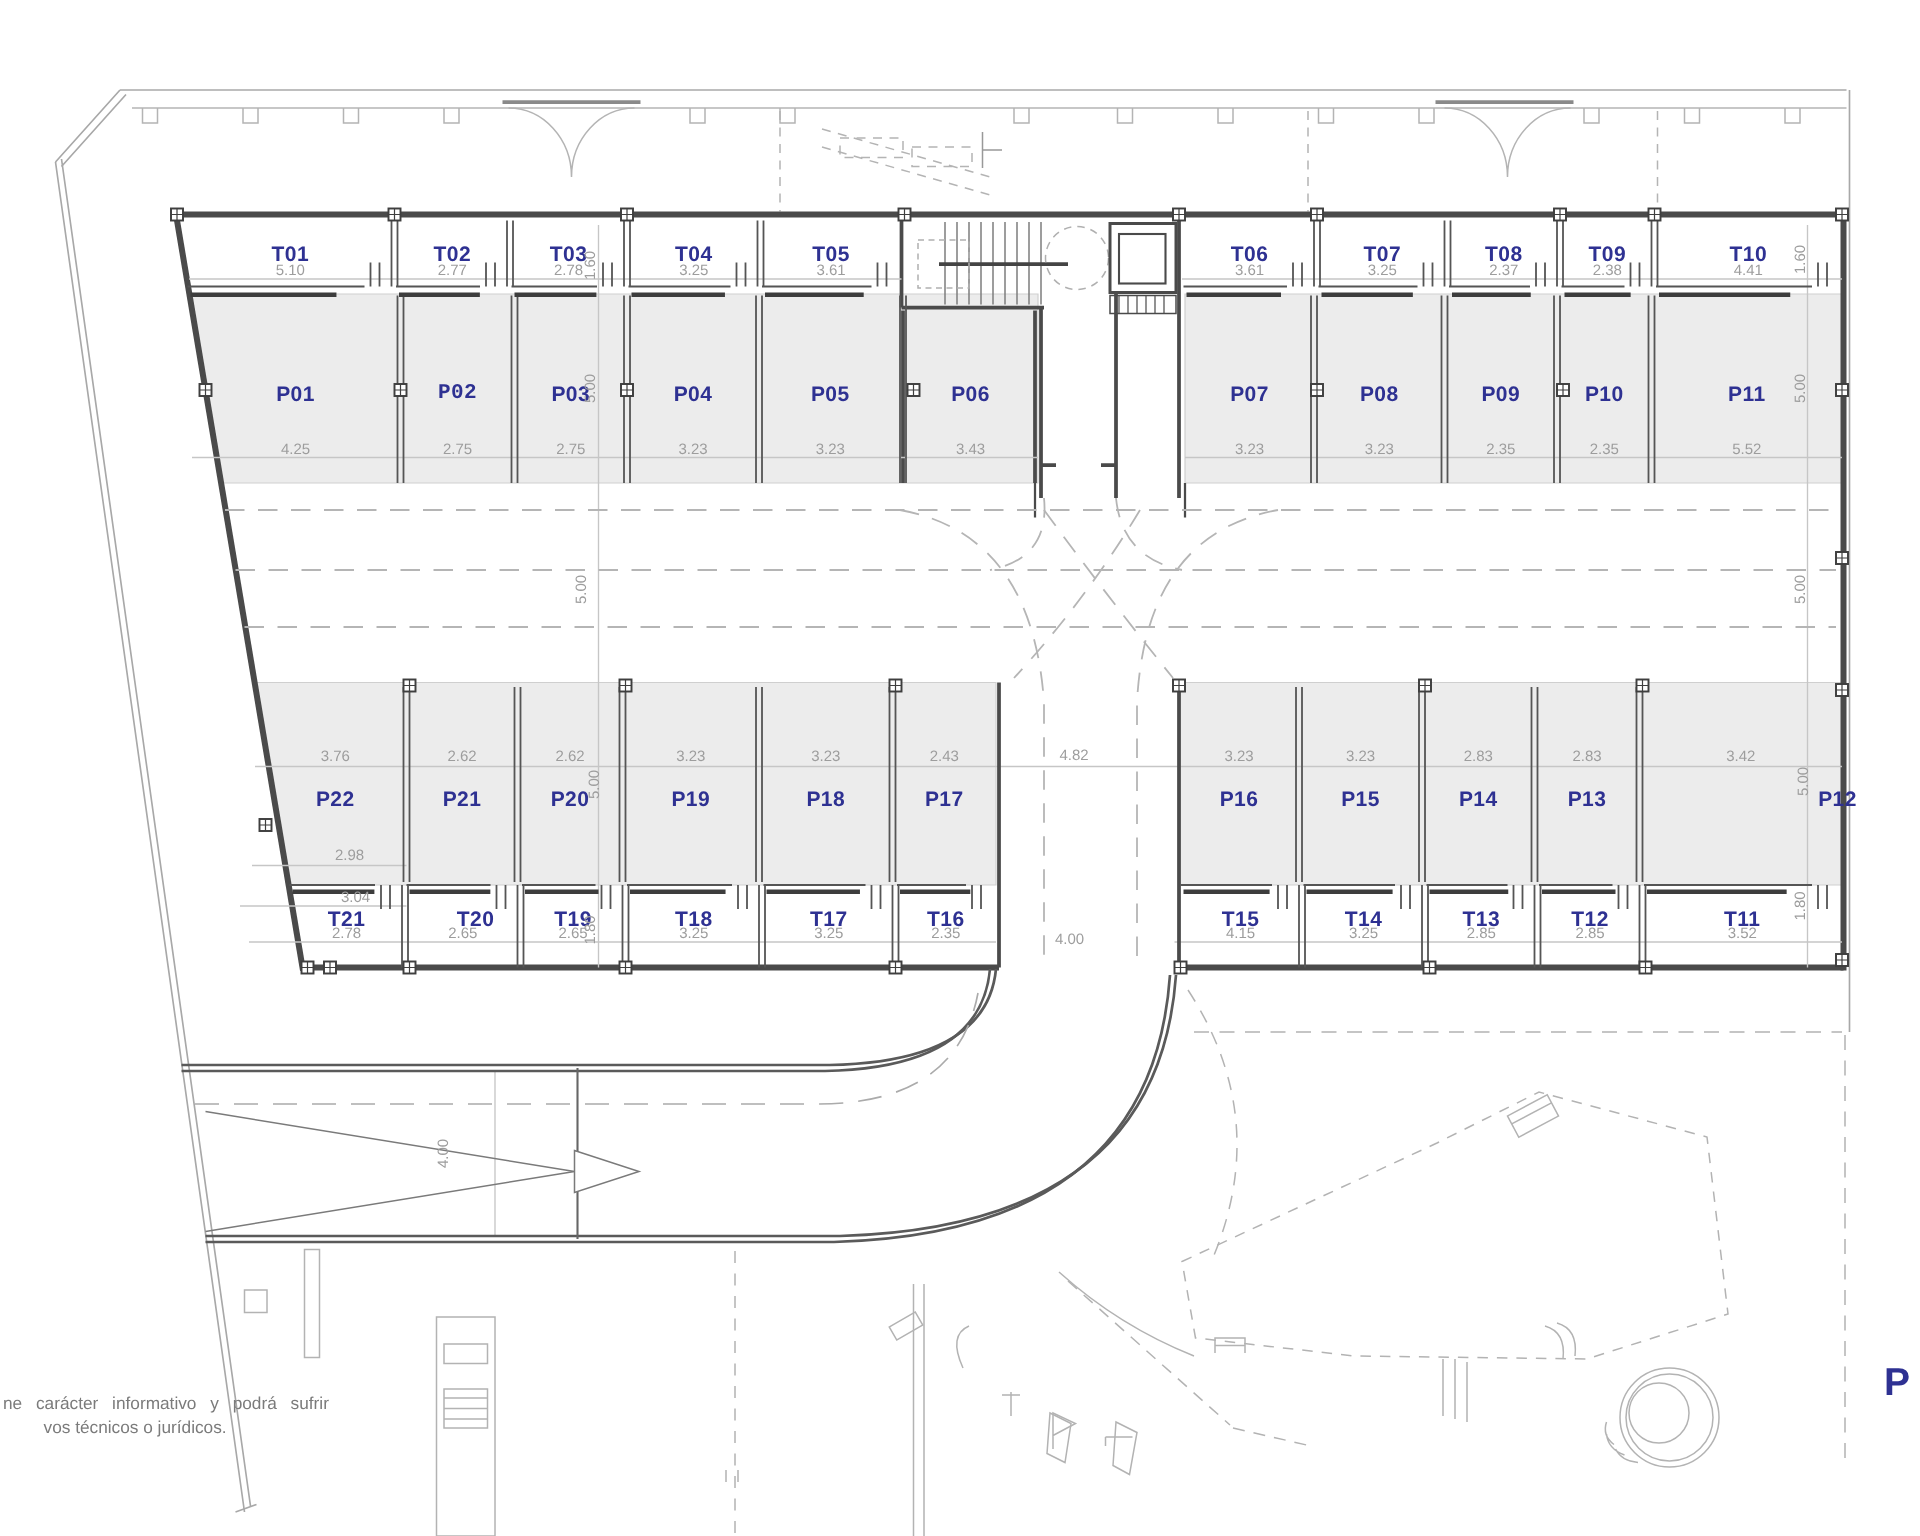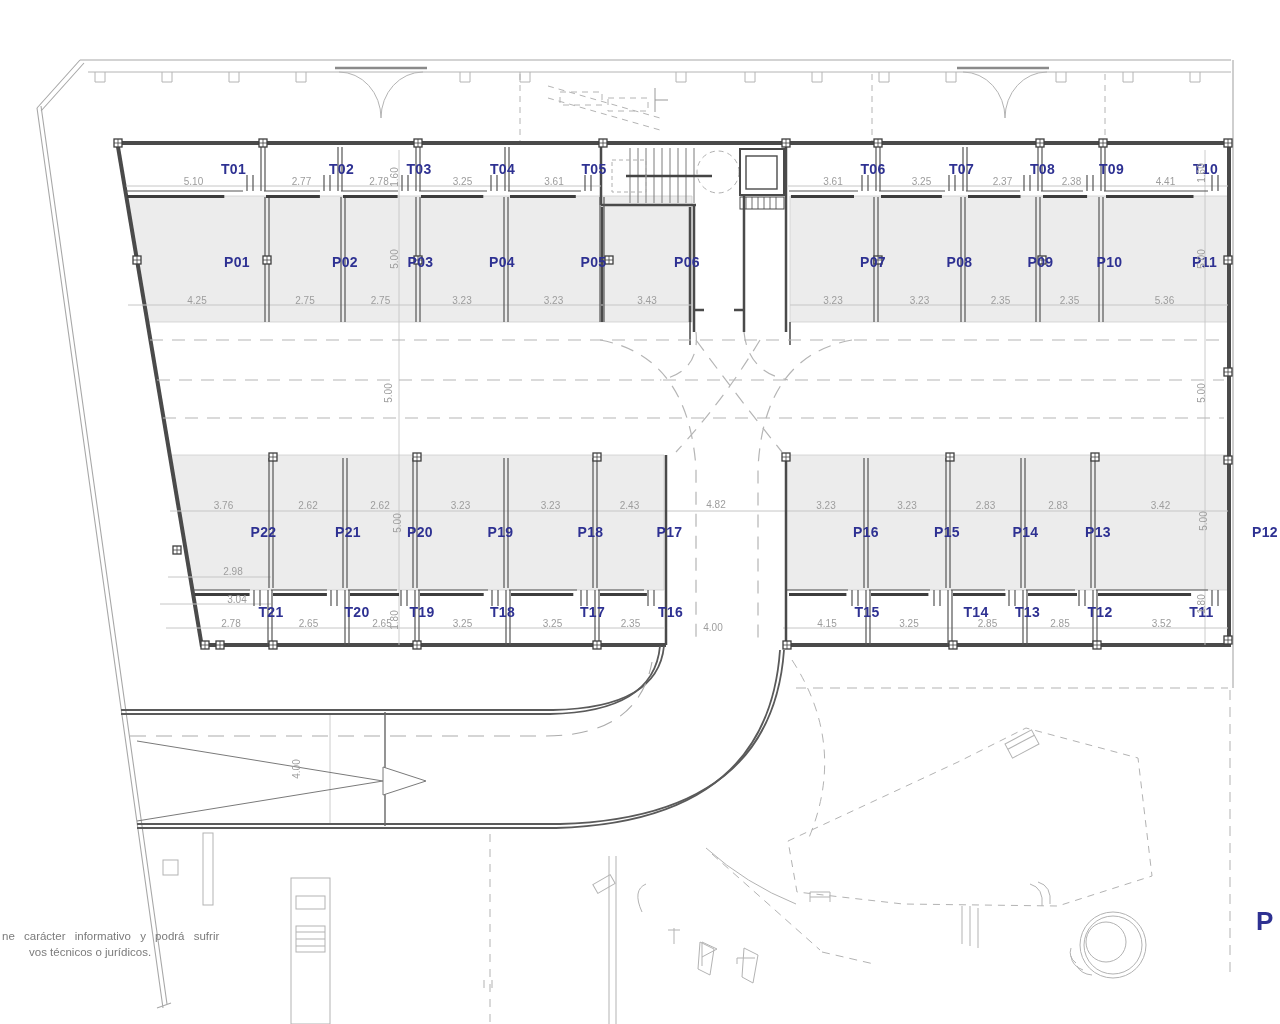--- a/index.html
+++ b/index.html
@@ -2,21 +2,21 @@
 <html style="--navy: #2e3192; --dimg: #9d9d9d;"><head>
 <meta charset="utf-8">
 <style>
   :root { --navy:#2e3192; --dimg:#9d9d9d; }
   html,body { margin:0; padding:0; background:#fff; }
   #plan { position:relative; width:1280px; height:1024px; overflow:hidden;
           font-family:"Liberation Sans", sans-serif; background:#fff; }
   #plan svg { position:absolute; left:0; top:0; }
   #labels { position:absolute; inset:0; pointer-events:none; }
   .txt { position:absolute; transform:translate(-50%,-50%); white-space:nowrap; }
-  .ulabel { font-size:14px; font-weight:bold; color:var(--navy); letter-spacing:.3px;margin-left:40px; }
+  .ulabel { font-size:14px; font-weight:bold; color:var(--navy); letter-spacing:.3px; }
   .dim { font-size:10px; color:var(--dimg); }
   .rot { transform:translate(-50%,-50%) rotate(-90deg); }
   .disclaimer { position:absolute; left:2px; font-size:11.5px; color:#7b7b7b; }
   .ds1 { top:930px; word-spacing:6px; }
   .ds2 { top:946px;margin-left:27px; }
   .corner-p { position:absolute; left:1256px; top:906px; font-size:26px;
               font-weight:bold; color:var(--navy); }
 </style>
 </head>
 <body>
@@ -255,40 +255,40 @@
       <div class="txt ulabel" style="left: 921.5px; top: 169px;">T07</div>
       <div class="txt dim" style="left: 921.5px; top: 181px;">3.25</div>
       <div class="txt ulabel" style="left: 1002.5px; top: 169px;">T08</div>
       <div class="txt dim" style="left: 1002.5px; top: 181px;">2.37</div>
       <div class="txt ulabel" style="left: 1071.5px; top: 169px;">T09</div>
       <div class="txt dim" style="left: 1071.5px; top: 181px;">2.38</div>
       <div class="txt ulabel" style="left: 1165.5px; top: 169px;">T10</div>
       <div class="txt dim" style="left: 1165.5px; top: 181px;">4.41</div>
       <div class="txt ulabel" style="left: 197px; top: 262px;">P01</div>
       <div class="txt dim" style="left: 197px; top: 300px;">4.25</div>
-      <div class="txt ulabel" style="left: 305px; top: 262px;">P02</div>
+      <div class="txt ulabel" style="left: 305px; top: 262px; font-family: Liberation Mono, monospace;">P02</div>
       <div class="txt dim" style="left: 305px; top: 300px;">2.75</div>
       <div class="txt ulabel" style="left: 380.5px; top: 262px;">P03</div>
       <div class="txt dim" style="left: 380.5px; top: 300px;">2.75</div>
       <div class="txt ulabel" style="left: 462px; top: 262px;">P04</div>
       <div class="txt dim" style="left: 462px; top: 300px;">3.23</div>
       <div class="txt ulabel" style="left: 553.5px; top: 262px;">P05</div>
       <div class="txt dim" style="left: 553.5px; top: 300px;">3.23</div>
       <div class="txt ulabel" style="left: 647px; top: 262px;">P06</div>
       <div class="txt dim" style="left: 647px; top: 300px;">3.43</div>
       <div class="txt ulabel" style="left: 833px; top: 262px;">P07</div>
       <div class="txt dim" style="left: 833px; top: 300px;">3.23</div>
       <div class="txt ulabel" style="left: 919.5px; top: 262px;">P08</div>
       <div class="txt dim" style="left: 919.5px; top: 300px;">3.23</div>
       <div class="txt ulabel" style="left: 1000.5px; top: 262px;">P09</div>
       <div class="txt dim" style="left: 1000.5px; top: 300px;">2.35</div>
       <div class="txt ulabel" style="left: 1069.5px; top: 262px;">P10</div>
       <div class="txt dim" style="left: 1069.5px; top: 300px;">2.35</div>
       <div class="txt ulabel" style="left: 1164.5px; top: 262px;">P11</div>
-      <div class="txt dim" style="left: 1164.5px; top: 300px;">5.36</div>
+      <div class="txt dim" style="left: 1164.5px; top: 300px;">5.52</div>
       <div class="txt ulabel" style="left: 223.5px; top: 532px;">P22</div>
       <div class="txt dim" style="left: 223.5px; top: 505px;">3.76</div>
       <div class="txt ulabel" style="left: 308px; top: 532px;">P21</div>
       <div class="txt dim" style="left: 308px; top: 505px;">2.62</div>
       <div class="txt ulabel" style="left: 380px; top: 532px; text-align: center;">P20</div>
       <div class="txt dim" style="left: 380px; top: 505px;">2.62</div>
       <div class="txt ulabel" style="left: 460.5px; top: 532px;">P19</div>
       <div class="txt dim" style="left: 460.5px; top: 505px;">3.23</div>
       <div class="txt ulabel" style="left: 550.5px; top: 532px;">P18</div>
       <div class="txt dim" style="left: 550.5px; top: 505px;">3.23</div>
@@ -311,21 +311,21 @@
       <div class="txt ulabel" style="left: 382px; top: 612px;">T19</div>
       <div class="txt dim" style="left: 382px; top: 623px;">2.65</div>
       <div class="txt ulabel" style="left: 462.5px; top: 612px;">T18</div>
       <div class="txt dim" style="left: 462.5px; top: 623px;">3.25</div>
       <div class="txt ulabel" style="left: 552.5px; top: 612px;">T17</div>
       <div class="txt dim" style="left: 552.5px; top: 623px;">3.25</div>
       <div class="txt ulabel" style="left: 630.5px; top: 612px;">T16</div>
       <div class="txt dim" style="left: 630.5px; top: 623px;">2.35</div>
       <div class="txt ulabel" style="left: 827px; top: 612px;">T15</div>
       <div class="txt dim" style="left: 827px; top: 623px;">4.15</div>
-      <div class="txt ulabel" style="left: 936px; top: 612px;">T14</div>
+      <div class="txt ulabel" style="left: 909px; top: 612px;">T14</div>
       <div class="txt dim" style="left: 909px; top: 623px;">3.25</div>
       <div class="txt ulabel" style="left: 987.5px; top: 612px;">T13</div>
       <div class="txt dim" style="left: 987.5px; top: 623px;">2.85</div>
       <div class="txt ulabel" style="left: 1060px; top: 612px;">T12</div>
       <div class="txt dim" style="left: 1060px; top: 623px;">2.85</div>
       <div class="txt ulabel" style="left: 1161.5px; top: 612px;">T11</div>
       <div class="txt dim" style="left: 1161.5px; top: 623px;">3.52</div>
       <div class="txt dim rot" style="left: 394px; top: 177px;">1.60</div>
       <div class="txt dim rot" style="left: 394px; top: 259px;">5.00</div>
       <div class="txt dim rot" style="left: 388px; top: 393px;">5.00</div>

